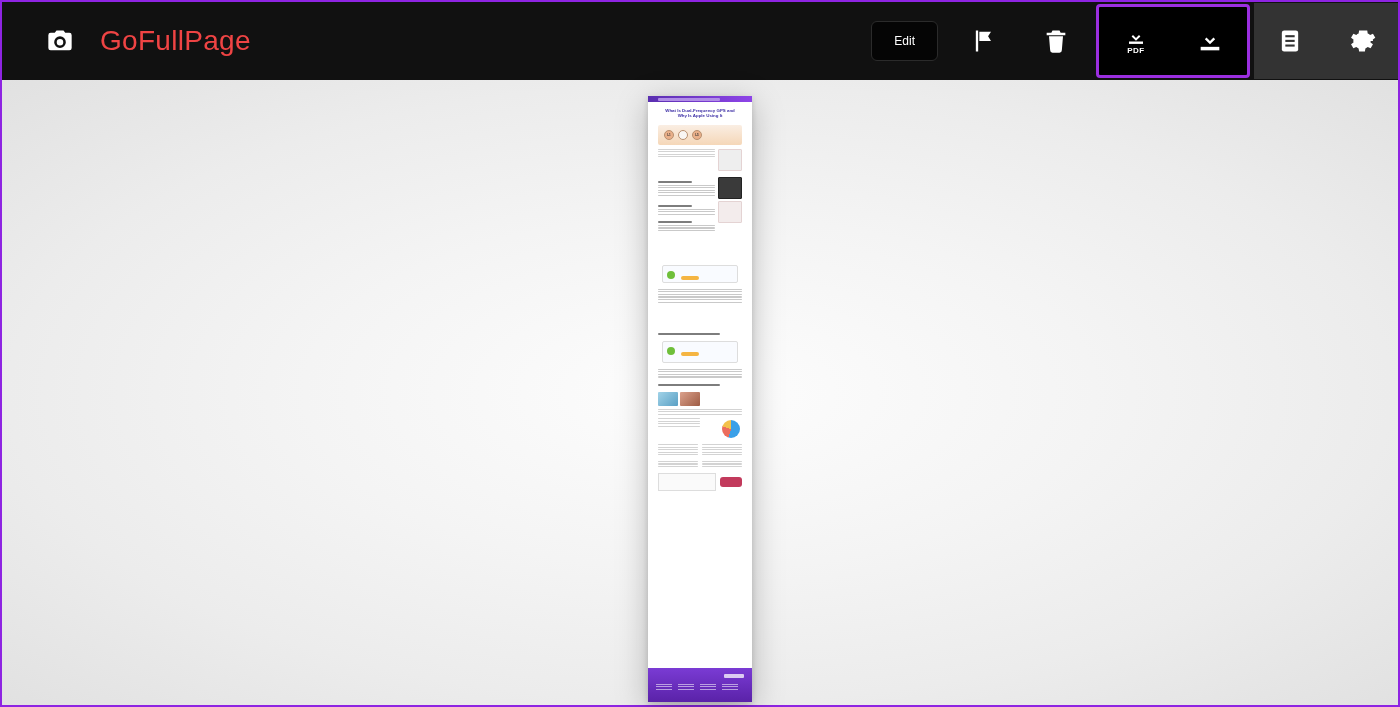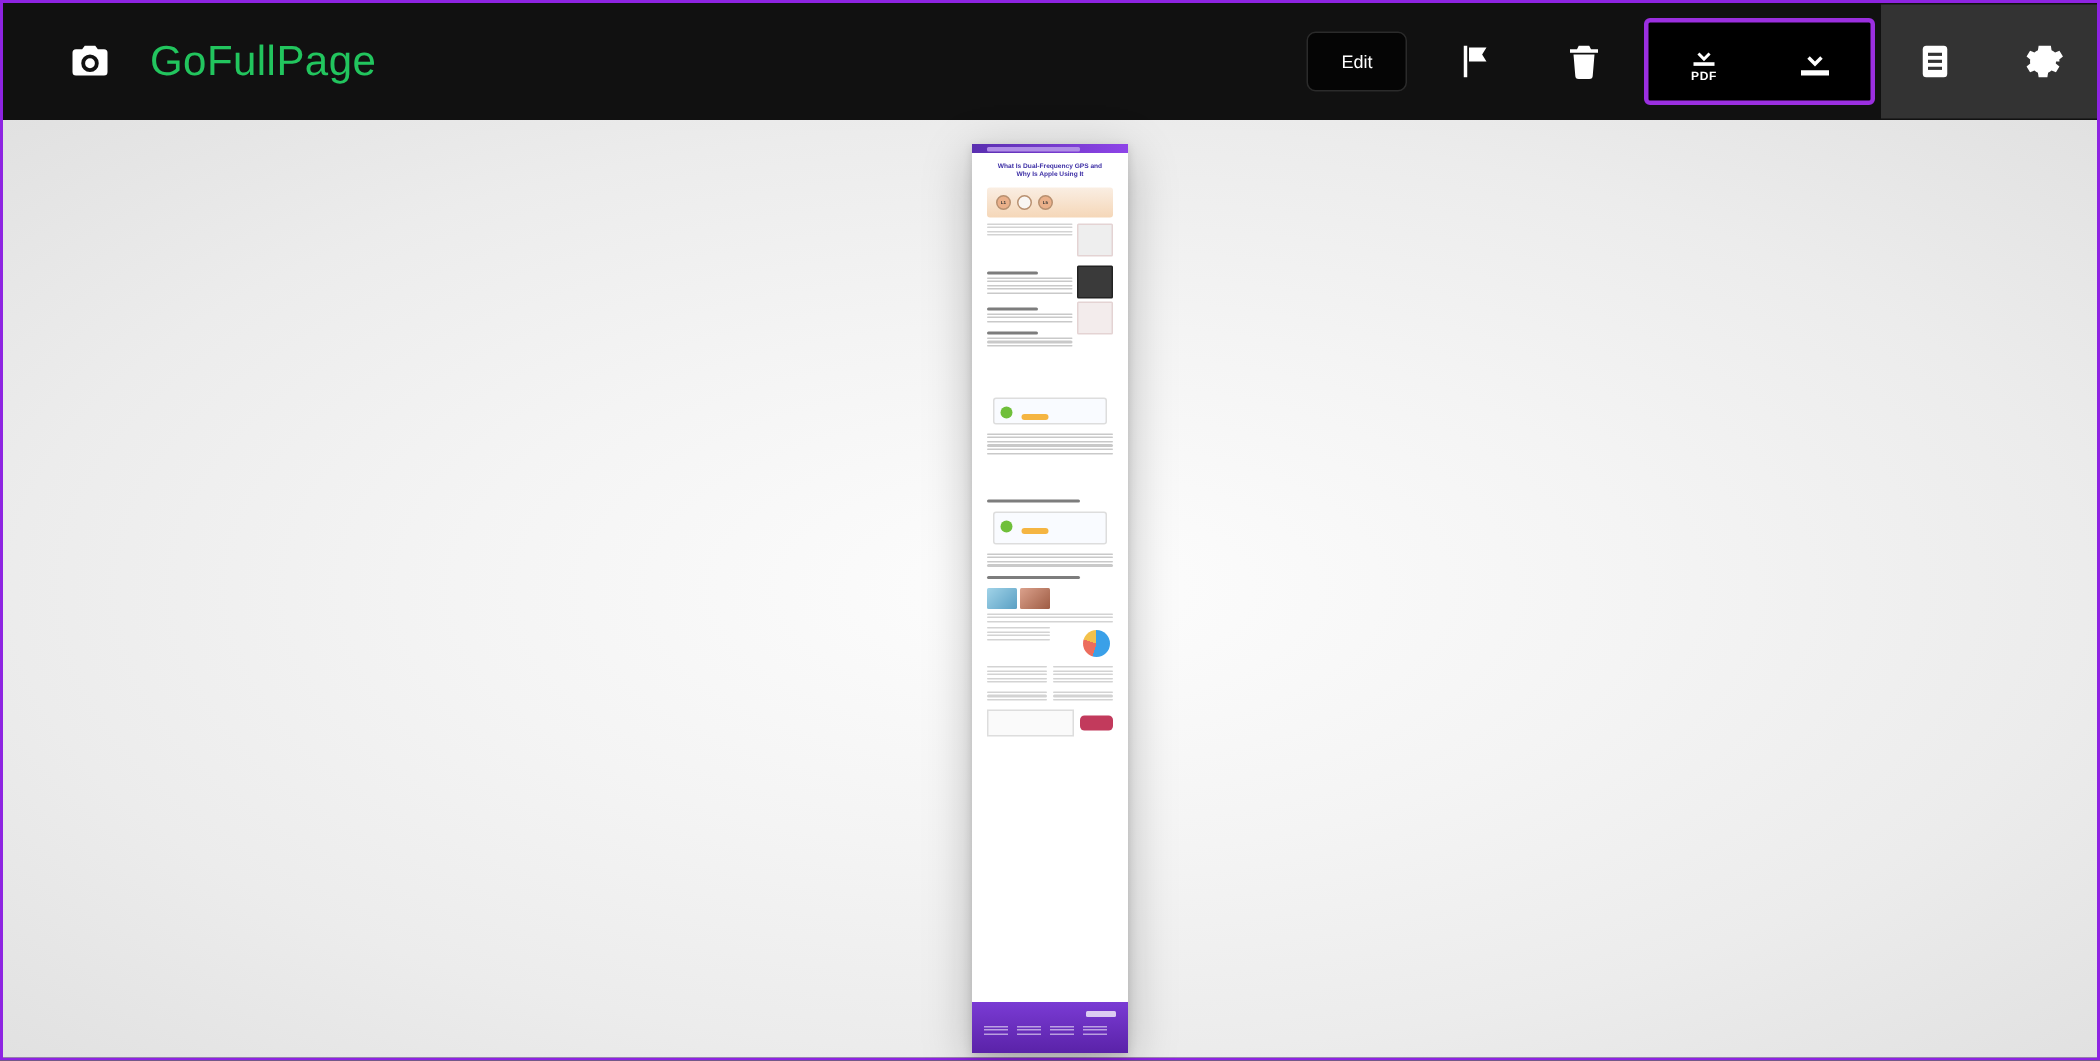--- a/index.html
+++ b/index.html
@@ -15,21 +15,21 @@
   .toolbar-left {
     display: flex;
     align-items: center;
     padding-left: 44px;
     gap: 26px;
   }
   .app-title {
     font-size: 28px;
     font-weight: 400;
     letter-spacing: .3px;
-    color: #22c55e;
+    color: #ef4444;
   }
   .spacer { flex: 1; }
   .toolbar-right {
     display: flex;
     align-items: center;
     height: 100%;
   }
   .btn-edit {
     background: #050505;
     color: #fff;
@@ -50,21 +50,21 @@
     color: #fff;
   }
   .icon-btn svg { width: 28px; height: 28px; fill: #fff; }
   .highlight-group {
     display: flex;
     border: 3px solid #9b2fe0;
     border-radius: 4px;
     background: #000;
     margin: 0 4px;
   }
-  .highlight-group .icon-btn { width: 74px; height: 52px; }
+  .highlight-group .icon-btn { width: 74px; height: 68px; }
   .icon-btn.darker { background: #333333; }
   .workspace {
     position: absolute;
     top: 78px; left: 0; right: 0; bottom: 0;
     background: radial-gradient(ellipse at center, #fdfdfd 0%, #f4f4f4 40%, #ececec 70%, #e1e1e1 100%);
     display: flex;
     align-items: flex-start;
     justify-content: center;
     padding-top: 16px;
   }

